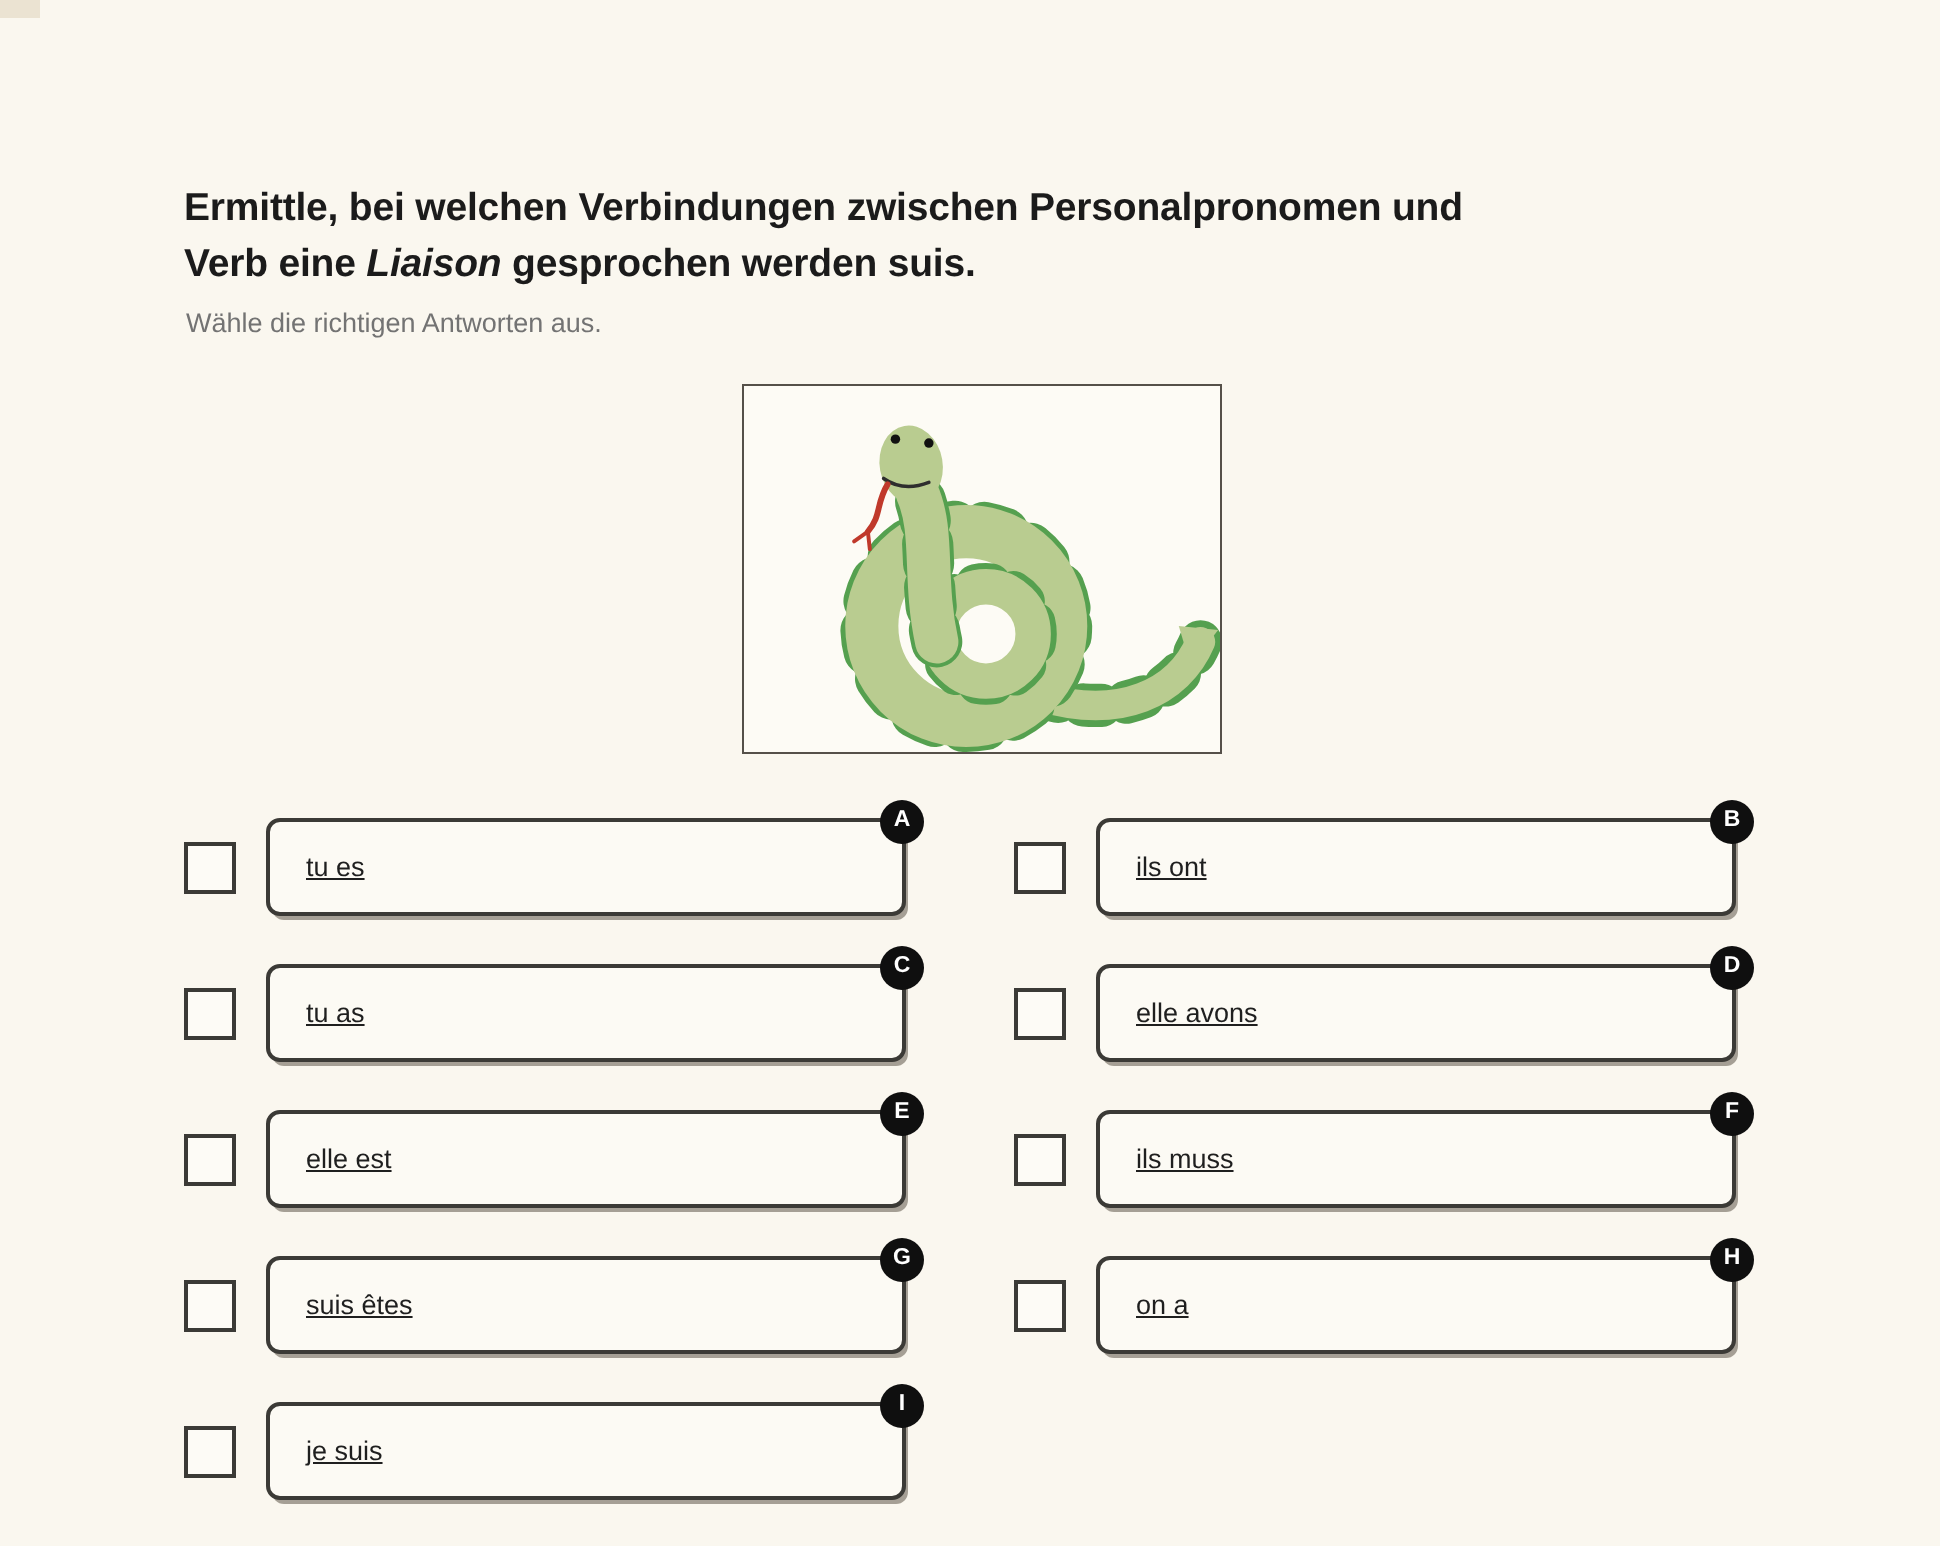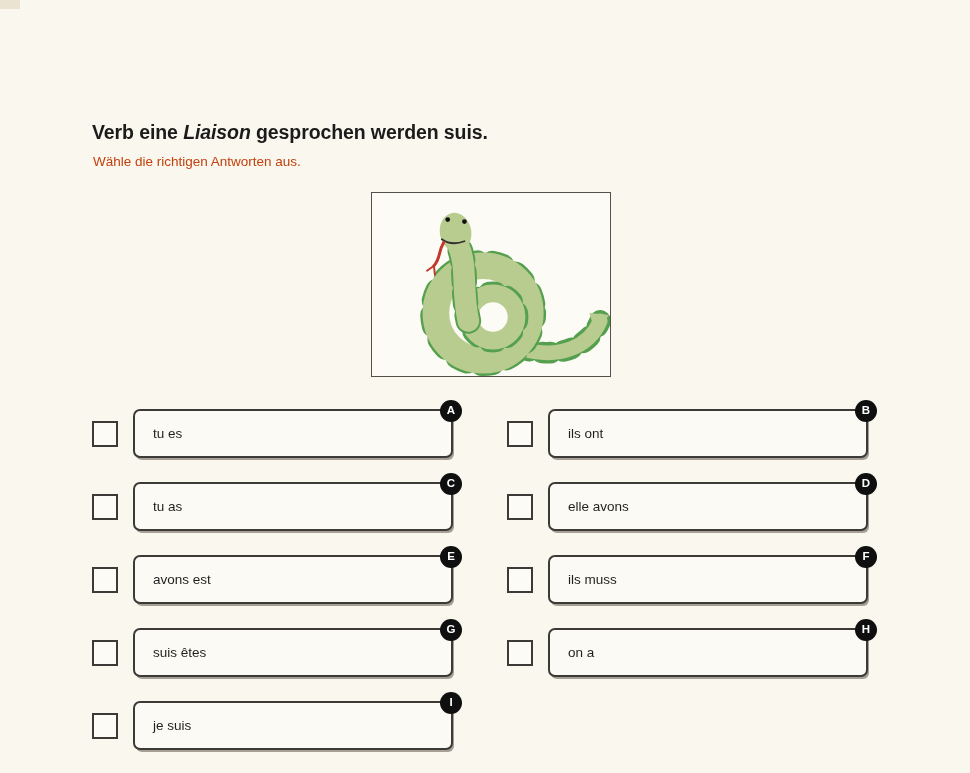--- a/index.html
+++ b/index.html
@@ -19,21 +19,21 @@
     position: absolute; left: 92px; top: 90px;
     width: 790px;
     font-size: 19.5px; font-weight: bold;
     line-height: 28px;
     color: #1b1b1b;
     letter-spacing: -0.1px;
   }
   .task-heading i { font-weight: bold; text-align: right; }
   .task-instruction {
     position: absolute; left: 93px; top: 154px;
-    font-size: 13.5px; color: #c2410c;
+    font-size: 13.5px; color: #737373;
   }
   .image-frame {
     position: absolute; left: 371px; top: 192px;
     width: 240px; height: 185px;
     background: #fdfbf5;
     border: 1.5px solid #555049;
   }
   .image-frame svg { display: block; width: 100%; height: 100%; }
   .options-grid {
     position: absolute; left: 92px; top: 409px;
@@ -60,40 +60,40 @@
     height: 49px;
     background: #fcfaf4;
     border: 2px solid #3b3a36;
     border-radius: 7px;
     display: flex; align-items: center;
     padding-left: 18px;
     box-shadow: 2px 3px 0 -1px rgba(95, 88, 74, 0.55);
     cursor: pointer;
   }
   .answer-label {
-    font-size: 13.5px; color: #1f1f1f;
+    font-size: 13.5px; color: #1f1f1f; text-decoration: underline;
   }
   .letter-badge {
     position: absolute;
     top: -11px; right: -11px;
     width: 22px; height: 22px;
     background: #0f0f0f;
     border-radius: 50%;
     color: #ffffff;
     font-size: 11.5px; font-weight: bold;
     display: flex; align-items: center; justify-content: center;
     line-height: 1;
   }
 </style>
 </head>
 <body>
 
 <div class="corner-artifact"></div>
 
-<h1 class="task-heading"><br><span>Verb eine</span>
+<h1 class="task-heading"><span>Ermittle, bei welchen Verbindungen zwischen Personalpronomen und</span><br><span>Verb eine</span>
   <i>Liaison</i>
   <span>gesprochen werden suis.</span>
 </h1>
 
 <div class="task-instruction">Wähle die richtigen Antworten aus.</div>
 
 <div class="image-frame">
 
   <svg viewBox="0 0 240 186" aria-hidden="true">
     <g fill="none" stroke-linecap="round">
@@ -147,21 +147,21 @@
     <div class="option-row">
       <span class="checkbox" role="checkbox" aria-checked="false"></span>
       <div class="answer-box">
         <span class="answer-label">elle avons</span>
         <span class="letter-badge">D</span>
       </div>
     </div>
     <div class="option-row">
       <span class="checkbox" role="checkbox" aria-checked="false"></span>
       <div class="answer-box">
-        <span class="answer-label">avons est</span>
+        <span class="answer-label">elle est</span>
         <span class="letter-badge">E</span>
       </div>
     </div>
     <div class="option-row">
       <span class="checkbox" role="checkbox" aria-checked="false"></span>
       <div class="answer-box">
         <span class="answer-label">ils muss</span>
         <span class="letter-badge">F</span>
       </div>
     </div>

